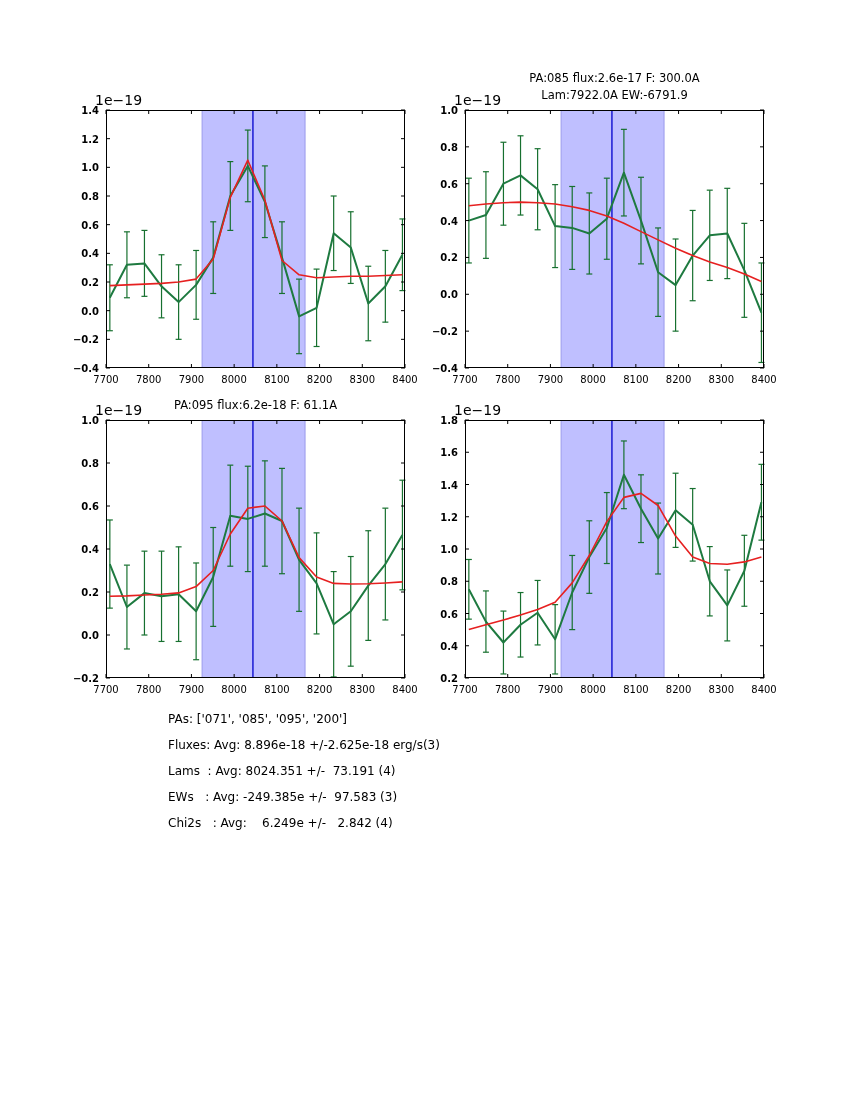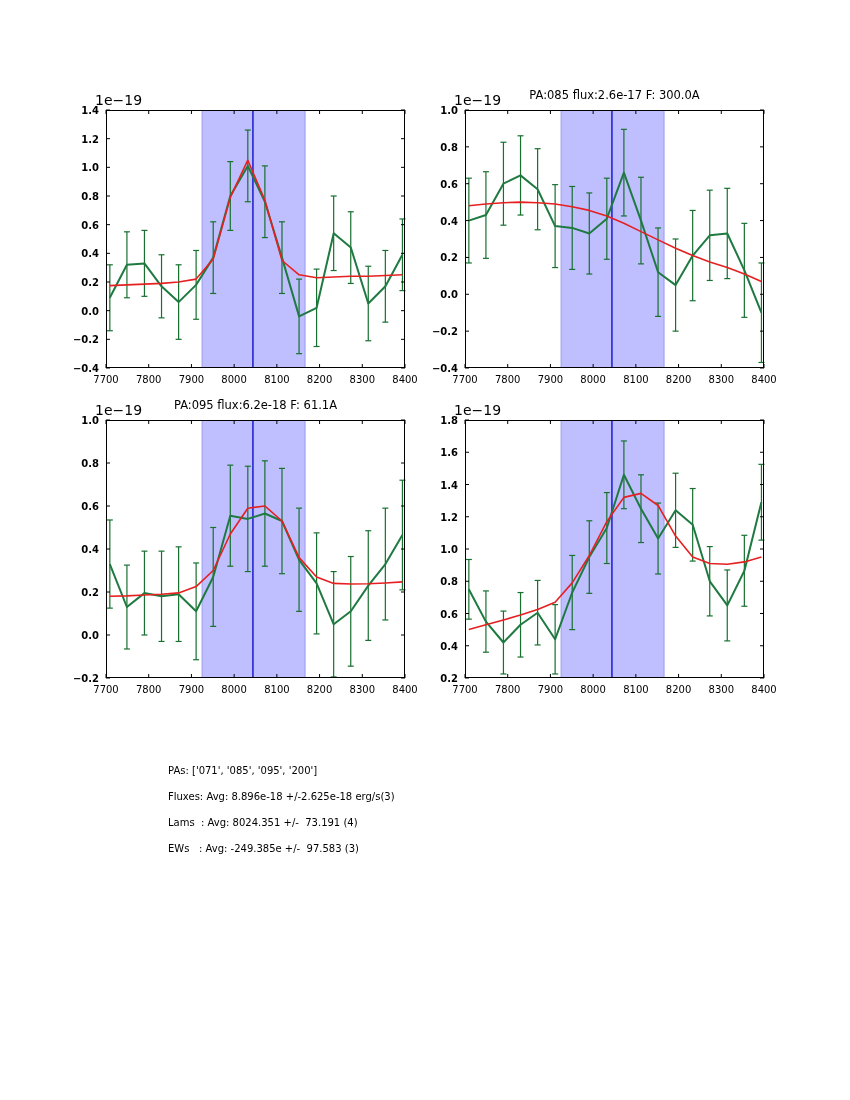--- a/index.html
+++ b/index.html
@@ -8,21 +8,21 @@
   .subplot{position:absolute;margin:0;padding:0;width:299px;height:258px;}
   .subplot svg.plot{position:absolute;left:0;top:0;display:block;overflow:visible;}
   .sp-title{position:absolute;left:-40px;right:-40px;bottom:calc(100% + 6px);text-align:center;
             font-size:11.5px;line-height:17px;white-space:nowrap;}
   .sp-offset{position:absolute;left:-11px;bottom:calc(100% + 2px);font-size:14px;}
   .yticks,.xticks{position:absolute;left:0;top:0;width:100%;height:100%;pointer-events:none;}
   .yticks span{position:absolute;right:calc(100% + 7px);transform:translateY(-50%);
                font-size:10px;white-space:nowrap;font-weight:bold;}
   .xticks span{position:absolute;top:calc(100% + 6px);transform:translateX(-50%);
                font-size:10px;white-space:nowrap;}
-  #summary{position:absolute;left:168px;top:764px;font-size:10px;}
+  #summary{position:absolute;left:168px;top:712px;font-size:12px;}
   #summary .line{white-space:pre;height:26px;line-height:14px;}
 </style>
 </head>
 <body>
 
 <div id="figure">
 
   <figure class="subplot" style="left:106px;top:110px">
     <div class="sp-offset">1e−19</div>
     <svg class="plot" width="299" height="258">
@@ -144,20 +144,21 @@
         <span style="left: 170.9px;">8100</span>
         <span style="left: 213.6px;">8200</span>
         <span style="left: 256.3px;">8300</span>
         <span style="left: 299px;">8400</span>
       </div>
   </figure>
 
   <figure class="subplot" style="left:465px;top:110px">
     <div class="sp-title">
       <div>PA:085 flux:2.6e-17 F: 300.0A</div>
+      <div>Lam:7922.0A EW:-6791.9</div>
     </div>
     <div class="sp-offset">1e−19</div>
     <svg class="plot" width="299" height="258">
         <rect x="96.10714285714286" y="0" width="102.94142857142856" height="258" fill="#bfbfff"></rect>
         <line x1="96.10714285714286" y1="0" x2="96.10714285714286" y2="258" stroke="#9a9aec" stroke-width="1"></line>
         <line x1="199.04857142857142" y1="0" x2="199.04857142857142" y2="258" stroke="#9a9aec" stroke-width="1"></line>
         <line x1="146.93714285714287" y1="0" x2="146.93714285714287" y2="258" stroke="#0000cd" stroke-width="1.3"></line>
         <line x1="3.8442857142857143" y1="68.18571428571428" x2="3.8442857142857143" y2="152.95714285714286" stroke="#17702f" stroke-width="1.2"></line>
         <line x1="0.8442857142857143" y1="68.18571428571428" x2="6.844285714285714" y2="68.18571428571428" stroke="#17702f" stroke-width="1.2"></line>
         <line x1="0.8442857142857143" y1="152.95714285714286" x2="6.844285714285714" y2="152.95714285714286" stroke="#17702f" stroke-width="1.2"></line>
@@ -511,15 +512,16 @@
         <span style="left: 256.3px;">8300</span>
         <span style="left: 299px;">8400</span>
       </div>
   </figure>
 
   <div id="summary">
     <div class="line">PAs: ['071', '085', '095', '200']</div>
     <div class="line">Fluxes: Avg: 8.896e-18 +/-2.625e-18 erg/s(3)</div>
     <div class="line">Lams  : Avg: 8024.351 +/-  73.191 (4)</div>
     <div class="line">EWs   : Avg: -249.385e +/-  97.583 (3)</div>
+    <div class="line">Chi2s   : Avg:    6.249e +/-   2.842 (4)</div>
   </div>
 
 </div>
 
 </body></html>

